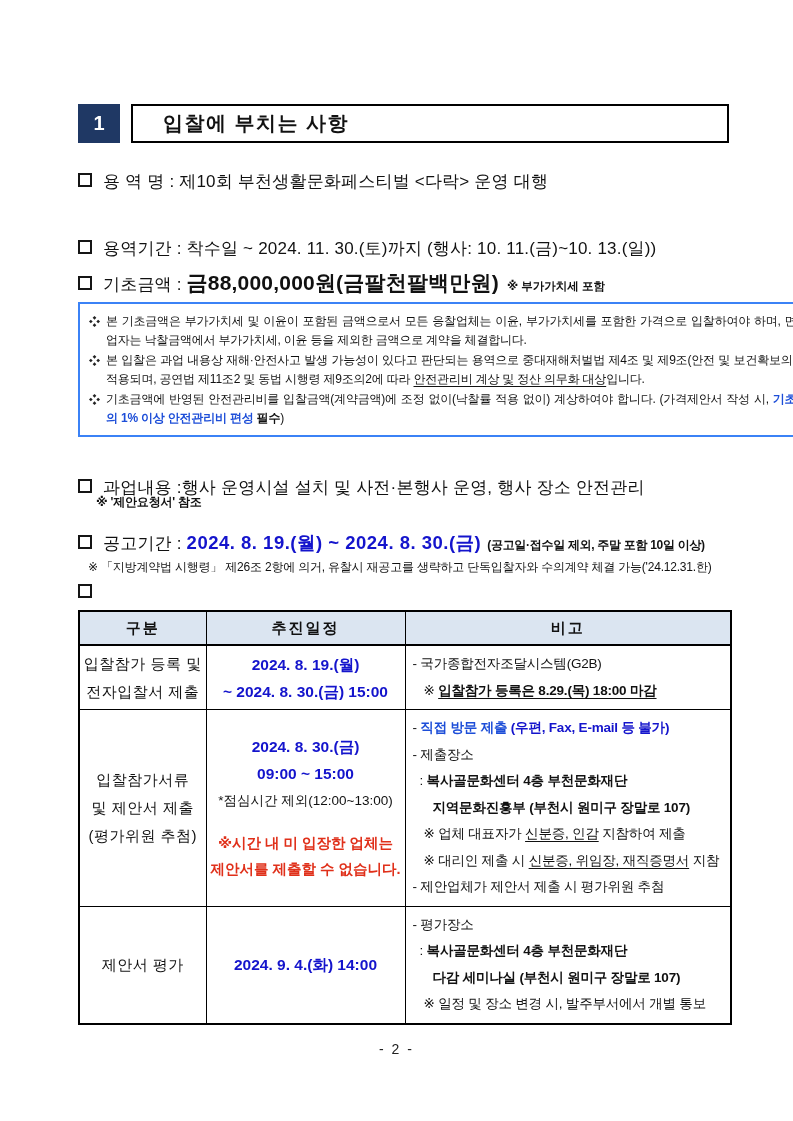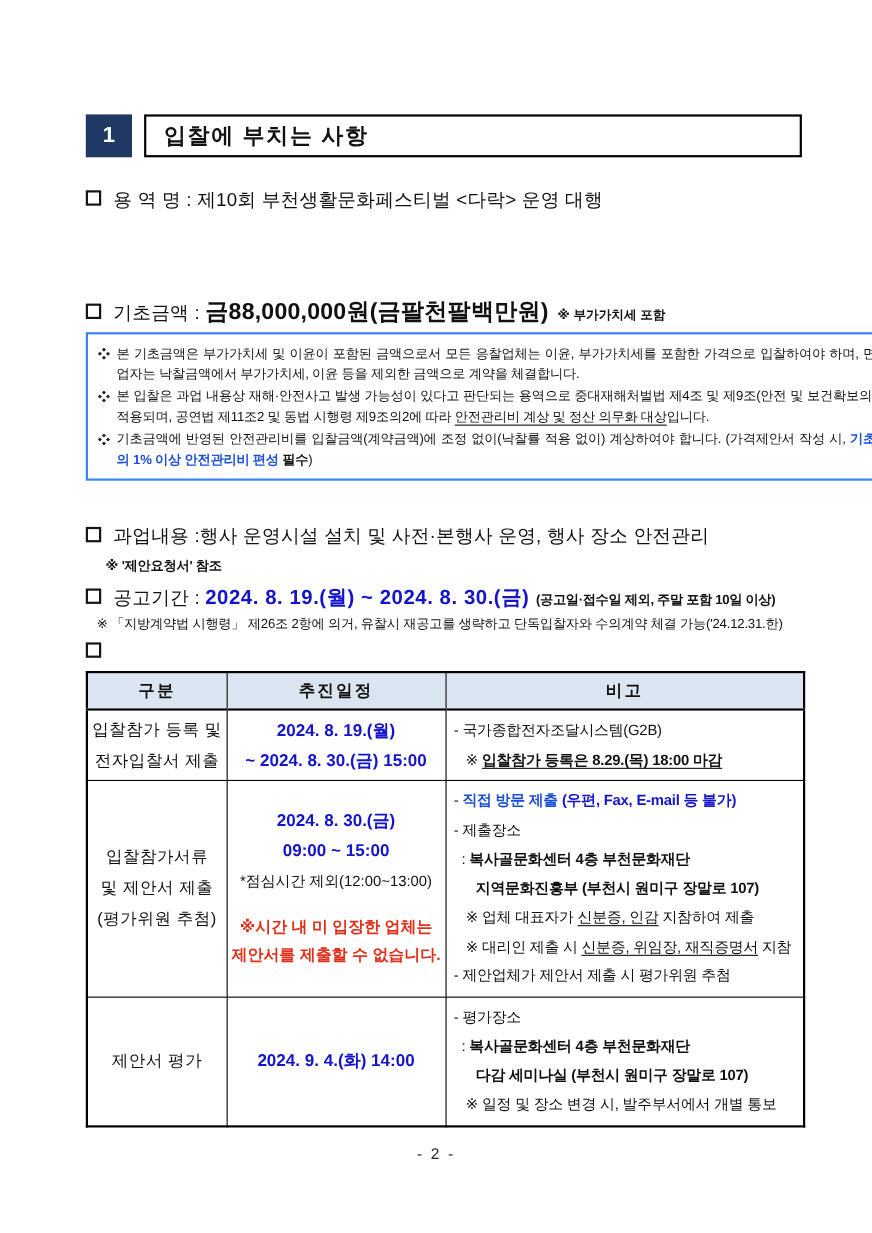--- a/index.html
+++ b/index.html
@@ -8,21 +8,21 @@
     font-family:"Liberation Sans","DejaVu Sans",sans-serif;color:#111;
     overflow:hidden;
   }
   .abs{position:absolute;}
 
   
   .title-row{left:78px;top:104px;width:651px;height:39px;display:flex;align-items:stretch;}
   .num-box{width:42px;background:#1f3864;color:#fff;display:flex;align-items:center;justify-content:center;
            font-size:20px;font-weight:bold;}
   .title-box{margin-left:11px;flex:1;border:2.5px solid #000;box-sizing:border-box;display:flex;align-items:center;
-             padding-left:16px;font-size:20px;font-weight:bold;letter-spacing:1.5px;}
+             padding-left:30px;font-size:20px;font-weight:bold;letter-spacing:1.5px;}
 
   
   .main-line{left:78px;width:700px;font-size:17px;white-space:nowrap;letter-spacing:0.2px;}
   .sq-bullet{display:inline-block;width:10px;height:10px;border:2.4px solid #151515;margin-right:11px;}
   .amount{font-weight:bold;font-size:21px;}
   .tiny-note{font-size:11.5px;font-weight:bold;margin-left:8px;letter-spacing:0;}
 
   
   .notice-box{left:78px;top:302px;width:754px;box-sizing:border-box;border:2px solid #3b82f6;
               padding:8px 10px 7px 7px;font-size:12px;line-height:19.4px;}
@@ -65,20 +65,23 @@
   <div class="abs title-row">
     <div class="num-box">1</div>
     <div class="title-box">입찰에 부치는 사항</div>
   </div>
 
   <div class="abs main-line" style="top:170px;">
     <span class="sq-bullet"></span><span>용 역 명</span><span> : </span><span>제10회 부천생활문화페스티벌 &lt;다락&gt; 운영 대행</span>
   </div>
 
 
+  <div class="abs main-line" style="top:237px;">
+    <span class="sq-bullet"></span><span>용역기간</span><span> : </span><span>착수일 ~ 2024. 11. 30.(토)까지 (행사: 10. 11.(금)~10. 13.(일))</span>
+  </div>
 
   <div class="abs main-line" style="top:269px;">
     <span class="sq-bullet"></span><span>기초금액</span><span> : </span><span class="amount">금88,000,000원(금팔천팔백만원)</span><span class="tiny-note">※ 부가가치세 포함</span>
   </div>
 
   <div class="abs notice-box">
     <div class="notice-item">
       <svg class="dia-ic" width="11" height="11" viewBox="0 0 12 12">
           <g fill="#222">
             <path d="M6 0L8 2L6 4L4 2Z"></path>
@@ -109,21 +112,21 @@
             <path d="M6 12L8 10L6 8L4 10Z"></path>
           </g>
         </svg>
       <div class="notice-text"><span>기초금액에 반영된 안전관리비를 입찰금액(계약금액)에 조정 없이(낙찰률 적용 없이) 계상하여야 합니다. (가격제안서 작성 시, </span><span class="red">기초금액의 1% 이상 안전관리비 편성</span><span class="b"> 필수</span><span>)</span></div>
     </div>
   </div>
 
   <div class="abs main-line" style="top:476px;">
     <span class="sq-bullet"></span><span>과업내용</span><span> :</span><span>행사 운영시설 설치 및 사전·본행사 운영, 행사 장소 안전관리</span>
   </div>
-  <div class="abs small-note" style="left:96px;top:506px;">※ '제안요청서' 참조</div>
+  <div class="abs small-note" style="left:96px;top:494px;">※ '제안요청서' 참조</div>
 
   <div class="abs main-line" style="top:530px;">
     <span class="sq-bullet"></span><span>공고기간</span><span> : </span><span class="blue ann-dates">2024. 8. 19.(월) ~ 2024. 8. 30.(금)</span><span class="ann-suffix">(공고일·접수일 제외, 주말 포함 10일 이상)</span>
   </div>
   <div class="abs small-note" style="left:88px;top:559px;font-weight:normal;">※ 「지방계약법 시행령」 제26조 2항에 의거, 유찰시 재공고를 생략하고 단독입찰자와 수의계약 체결 가능('24.12.31.한)</div>
 
   <div class="abs main-line" style="top:583px;">
     <span class="sq-bullet"></span>
   </div>
 

